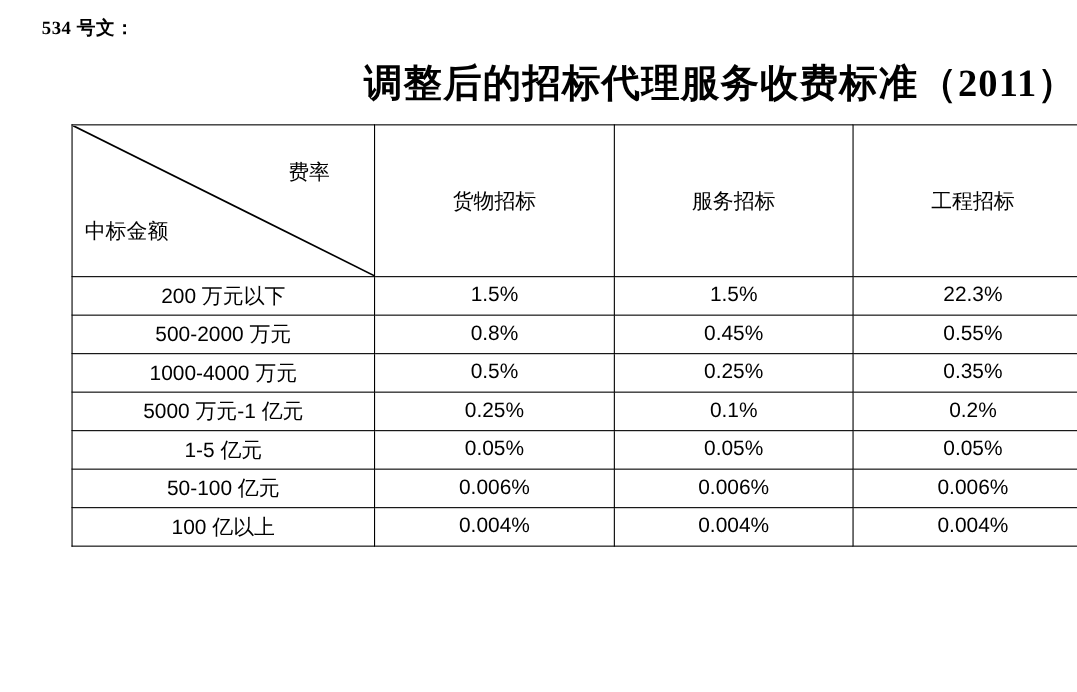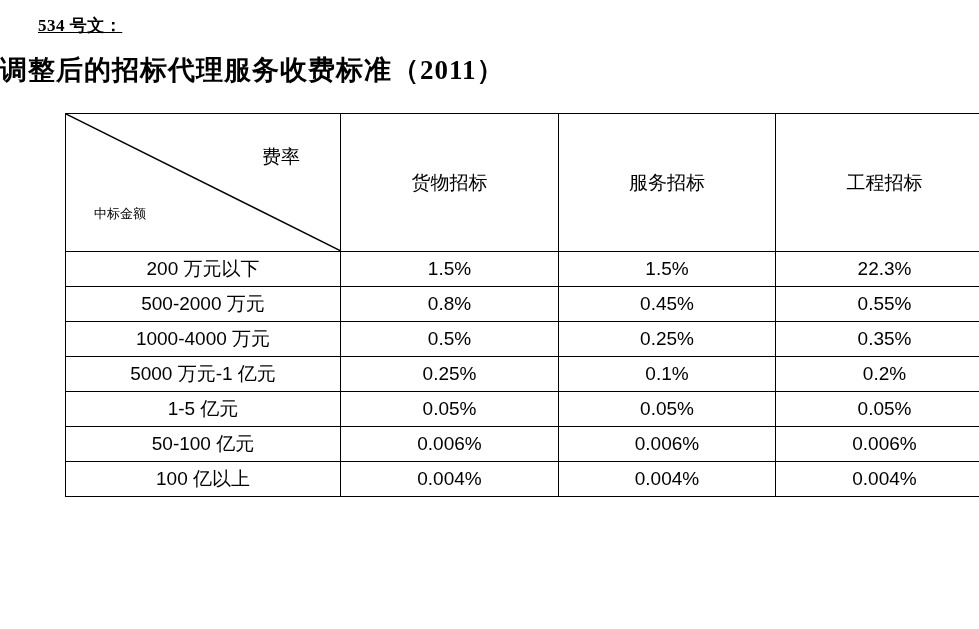--- a/index.html
+++ b/index.html
@@ -16,29 +16,28 @@
     overflow: hidden;
   }
   .doc-ref {
     position: absolute;
     left: 38px;
     top: 14px;
     font-size: 17px;
     font-weight: bold;
     font-family: "Liberation Serif", serif;
     letter-spacing: 0.5px;
-    text-decoration: underline;
   }
   .doc-title {
     position: absolute;
     left: 0;
     right: 0;
     top: 52px;
-    text-align: left;
-    font-size: 27px;
+    text-align: right;
+    font-size: 35px;
     font-weight: bold;
     font-family: "Liberation Serif", serif;
     letter-spacing: 1px;
   }
   .table-wrap {
     position: absolute;
     left: 25px;
     top: 113px;
     width: 928px;
     padding-left: 40px;
@@ -70,23 +69,23 @@
   }
   .corner-label-top {
     position: absolute;
     right: 40px;
     top: 30px;
     font-size: 19px;
     font-family: "Liberation Sans", sans-serif;
   }
   .corner-label-bottom {
     position: absolute;
-    left: 28px;
+    left: 11px;
     bottom: 28px;
-    font-size: 13px;
+    font-size: 19px;
     font-family: Liberation Sans, sans-serif;
   }
   .head-cell {
     height: 137px;
     font-size: 21px;
     font-family: "Liberation Sans", sans-serif;
   }
   .row-label {
     height: 34px;
     font-size: 19px;

